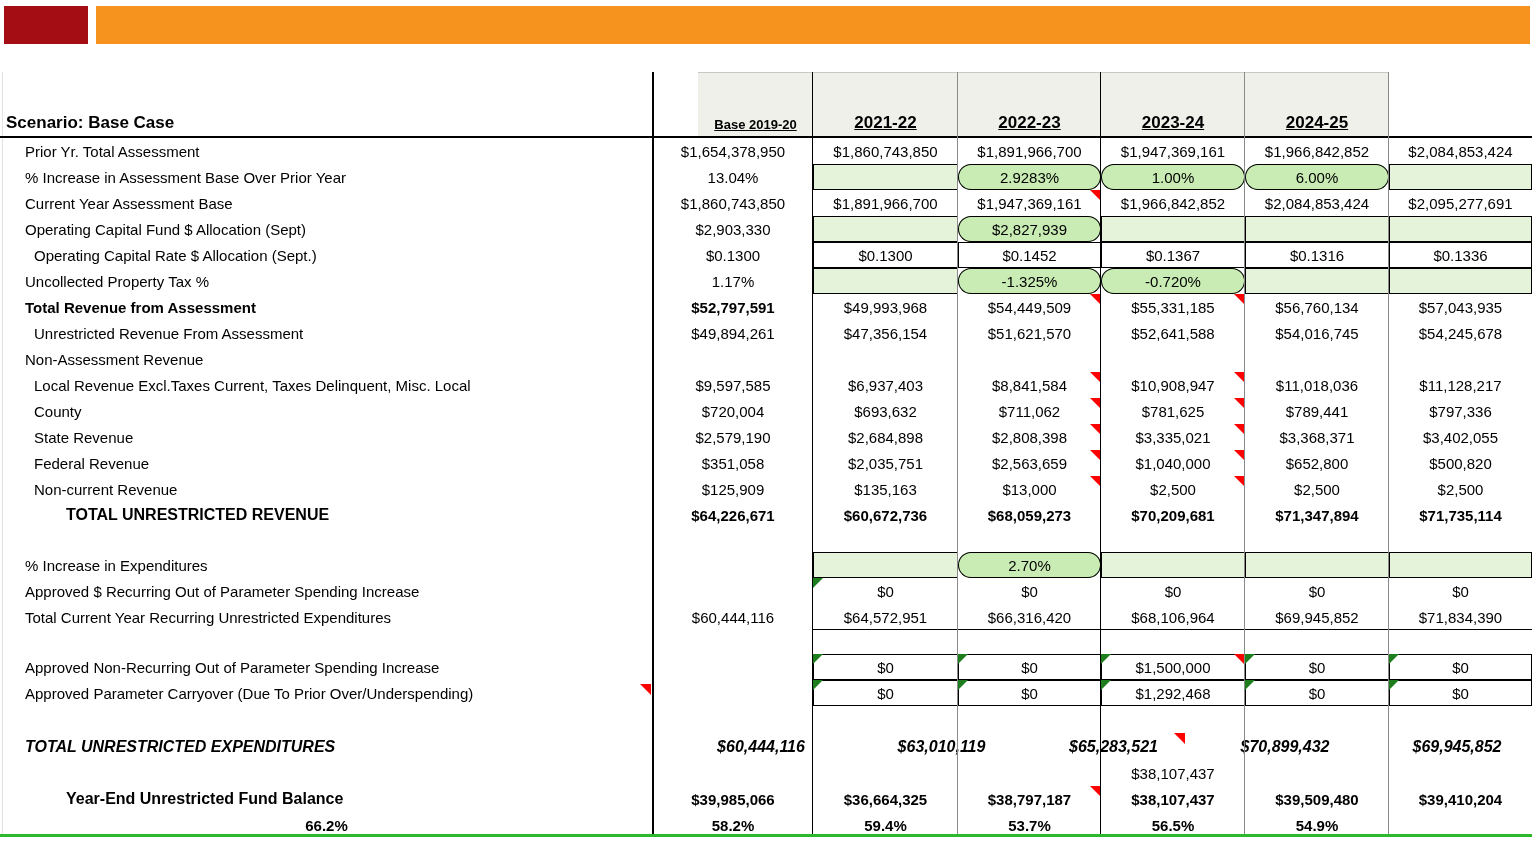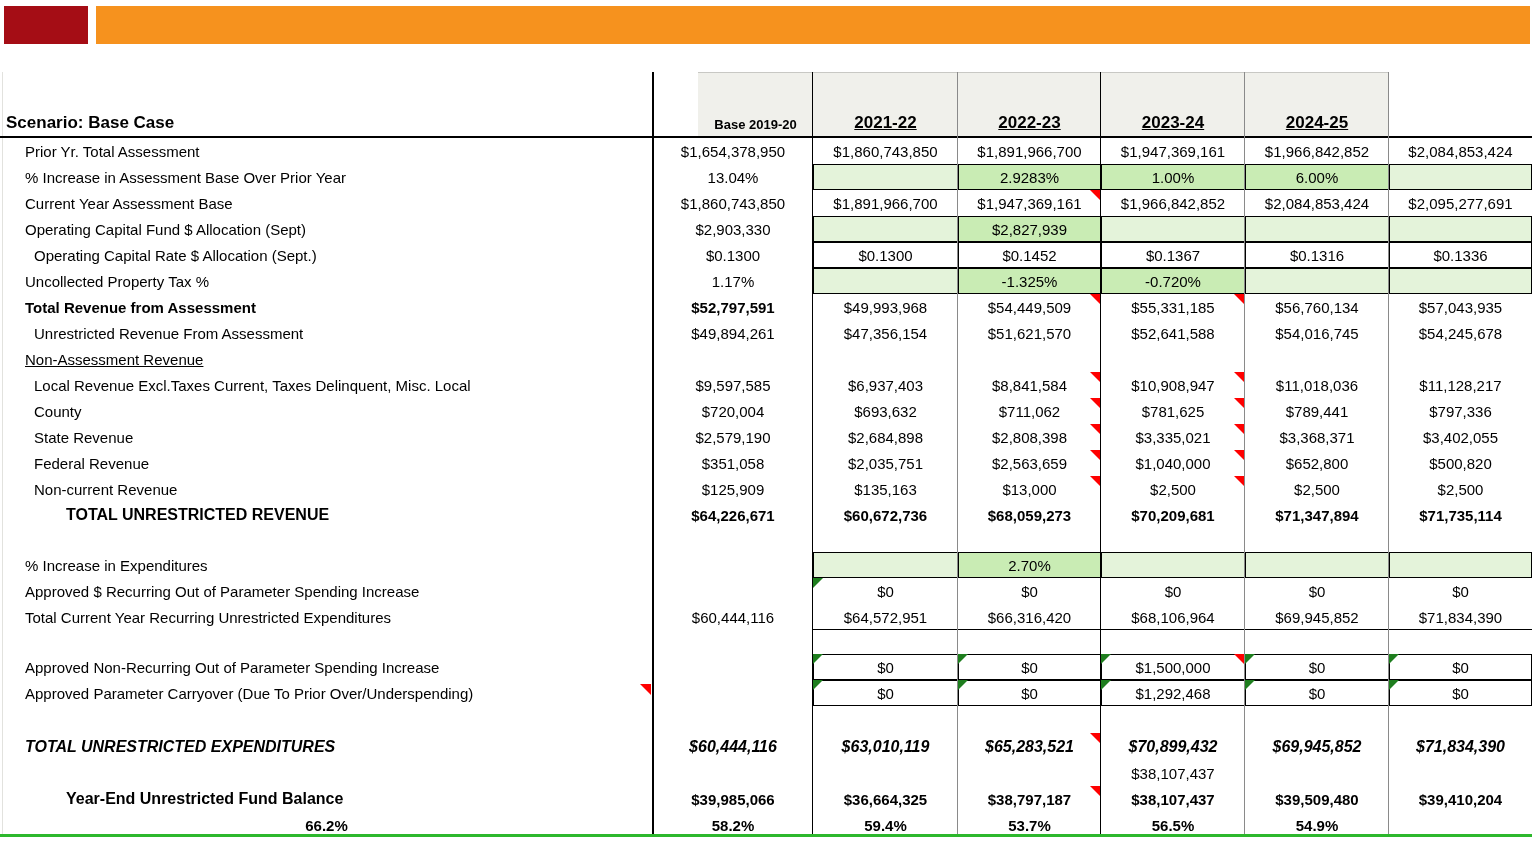--- a/index.html
+++ b/index.html
@@ -7,40 +7,40 @@
   .page{position:relative;width:1532px;height:860px;background:#fff;}
   .redblock{position:absolute;left:4px;top:6px;width:84px;height:38px;}
   .orangebar{position:absolute;left:96px;top:6px;width:1434px;height:38px;}
   .table{position:absolute;left:0;top:72px;width:1532px;height:765px;}
   
   .vl{position:absolute;top:0;height:765px;width:1px;background:#8a8a8a;z-index:6;}
   .vl.k{background:#000;}
   .vl.k2{width:2px;background:#000;}
   
   .r{position:relative;display:grid;grid-template-columns:653px 160px 145px 143px 144px 144px 143px;}
-  .h26{height:26px;} .h28{height:28px;} .h25{height:25px;} .h27{height:27px;}
+  .h26{height:26px;} .h28{height:28px;gap:28px;} .h25{height:25px;} .h27{height:27px;}
   .gap24{height:24px;} .gap27{height:27px;}
   .c{position:relative;display:flex;align-items:center;justify-content:center;font-size:15px;line-height:1;}
   .lbl{justify-content:flex-start;padding-left:25px;white-space:nowrap;}
   .ind{padding-left:34px;}
   .b{font-weight:bold;}
   .big{font-size:16px;margin-left:41px;}
   .bi{font-weight:bold;font-style:italic;font-size:16px;}
-  .un{text-decoration:underline;}
+  .un{}
   .gp{background:#E4F3DA;box-shadow:inset 0 0 0 1px #000;}
-  .gd{background:#C9ECB4;box-shadow:inset 0 0 0 1px #000;}
+  .gd{background:#C9ECB4;box-shadow:inset 0 0 0 1px #000;border-radius:13px;}
   .wb{box-shadow:inset 0 0 0 1px #000;}
   .bb{box-shadow:inset 0 -1px 0 #000;}
   
   .hd{height:64px;border-bottom:2px solid #000;}
   .hd .c{align-items:flex-end;padding-bottom:5px;}
   .hcell{background:#F0F0EB;border-top:1px solid #c8c8c4;}
   .scen{font-size:17px;font-weight:bold;padding-left:6px;}
   .yr{font-size:17px;font-weight:bold;text-decoration:underline;}
-  .byr{font-size:13px;font-weight:bold;margin-left:45px;}
+  .byr{font-size:13px;font-weight:bold;text-decoration:underline;margin-left:45px;}
   
   .mr{position:absolute;top:0;right:0;width:0;height:0;border-top:11px solid #FF0000;border-left:11px solid transparent;}
   .mg{position:absolute;top:0;left:0;width:0;height:0;border-top:10px solid #1E7E1E;border-right:10px solid transparent;}
   .mrl{position:absolute;top:4px;right:2px;width:0;height:0;border-top:11px solid #FF0000;border-left:11px solid transparent;}
   .greenrule{position:absolute;left:0;top:762px;width:1532px;height:3px;background:#2DB82D;z-index:7;}
   .lefthair{position:absolute;left:2px;top:0;height:765px;width:1px;background:#e2e2de;}
 </style>
 </head>
 <body>
 

